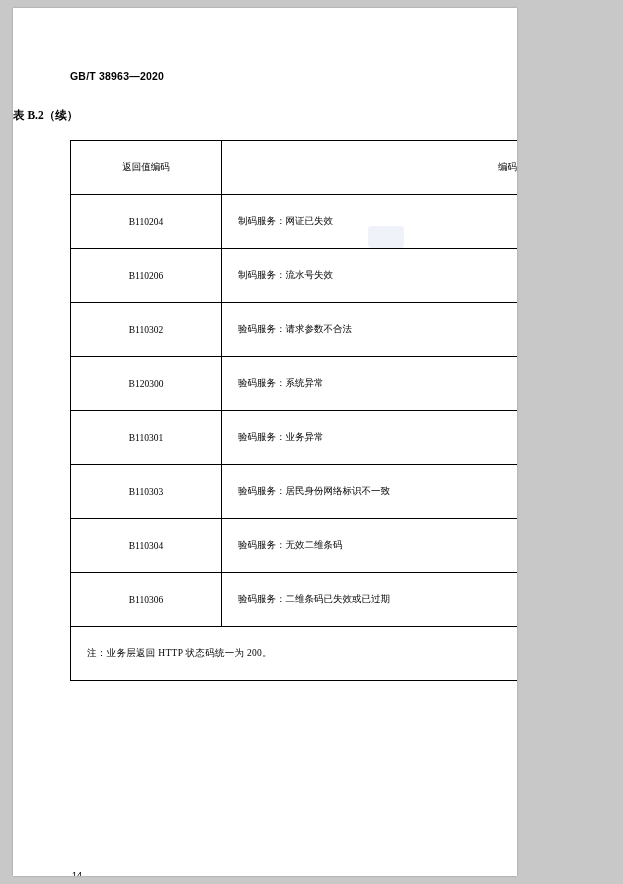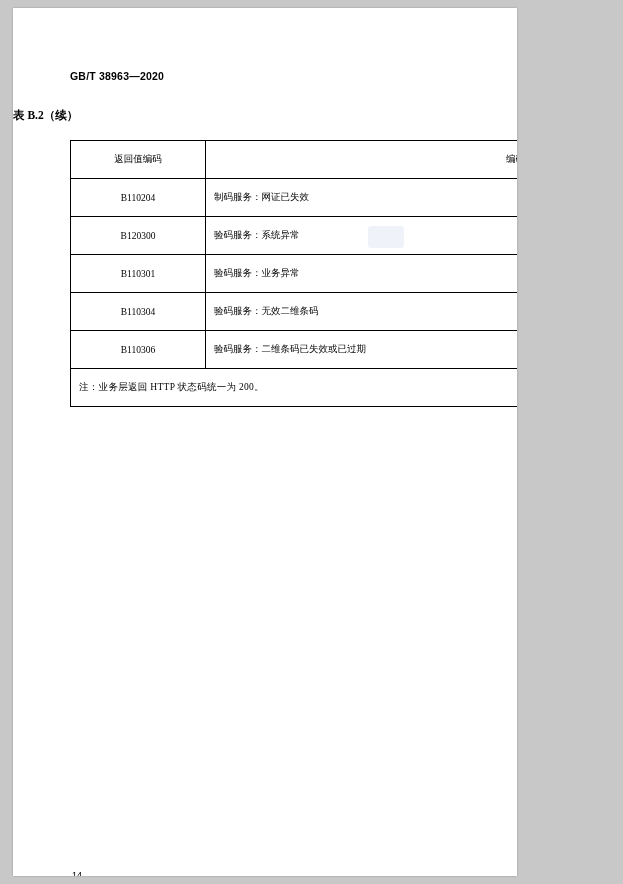--- a/index.html
+++ b/index.html
@@ -48,21 +48,21 @@
   table.codes {
     position: absolute;
     left: 57px;
     top: 132px;
     width: 483px;
     border-collapse: collapse;
     table-layout: fixed;
   }
   table.codes td, table.codes th {
     border: 1px solid #000;
-    padding: 8px;
+    padding: 16px;
     height: 21px;
     font-size: 9.5px;
     font-weight: normal;
     color: #000;
   }
   th.col-code, td.col-code {
     width: 118px;
     text-align: center;
     font-family: "Liberation Serif", serif;
   }
@@ -127,26 +127,38 @@
         <th class="col-code cjk">返回值编码</th>
         <th class="col-desc cjk">编码描述</th>
       </tr>
     </thead>
     <tbody>
       <tr>
         <td class="col-code">B110204</td>
         <td class="col-desc cjk">制码服务：网证已失效</td>
       </tr>
       <tr>
+        <td class="col-code">B110206</td>
+        <td class="col-desc cjk">制码服务：流水号失效</td>
+      </tr>
+      <tr>
+        <td class="col-code">B110302</td>
+        <td class="col-desc cjk">验码服务：请求参数不合法</td>
+      </tr>
+      <tr>
         <td class="col-code">B120300</td>
         <td class="col-desc cjk">验码服务：系统异常</td>
       </tr>
       <tr>
         <td class="col-code">B110301</td>
         <td class="col-desc cjk">验码服务：业务异常</td>
+      </tr>
+      <tr>
+        <td class="col-code">B110303</td>
+        <td class="col-desc cjk">验码服务：居民身份网络标识不一致</td>
       </tr>
       <tr>
         <td class="col-code">B110304</td>
         <td class="col-desc cjk">验码服务：无效二维条码</td>
       </tr>
       <tr>
         <td class="col-code">B110306</td>
         <td class="col-desc cjk">验码服务：二维条码已失效或已过期</td>
       </tr>
       <tr>

